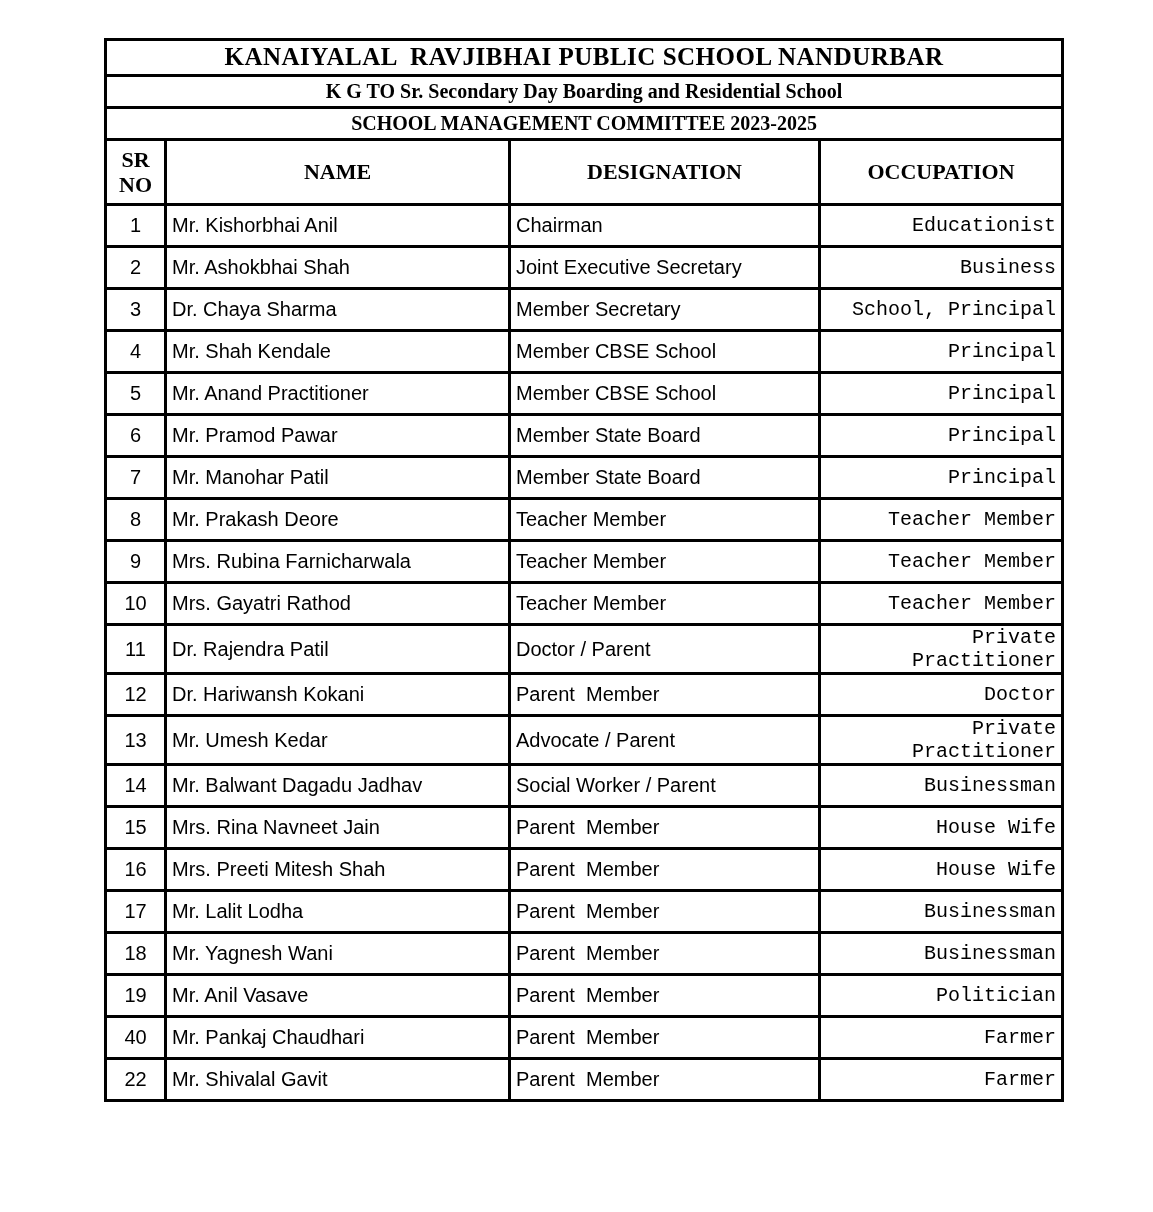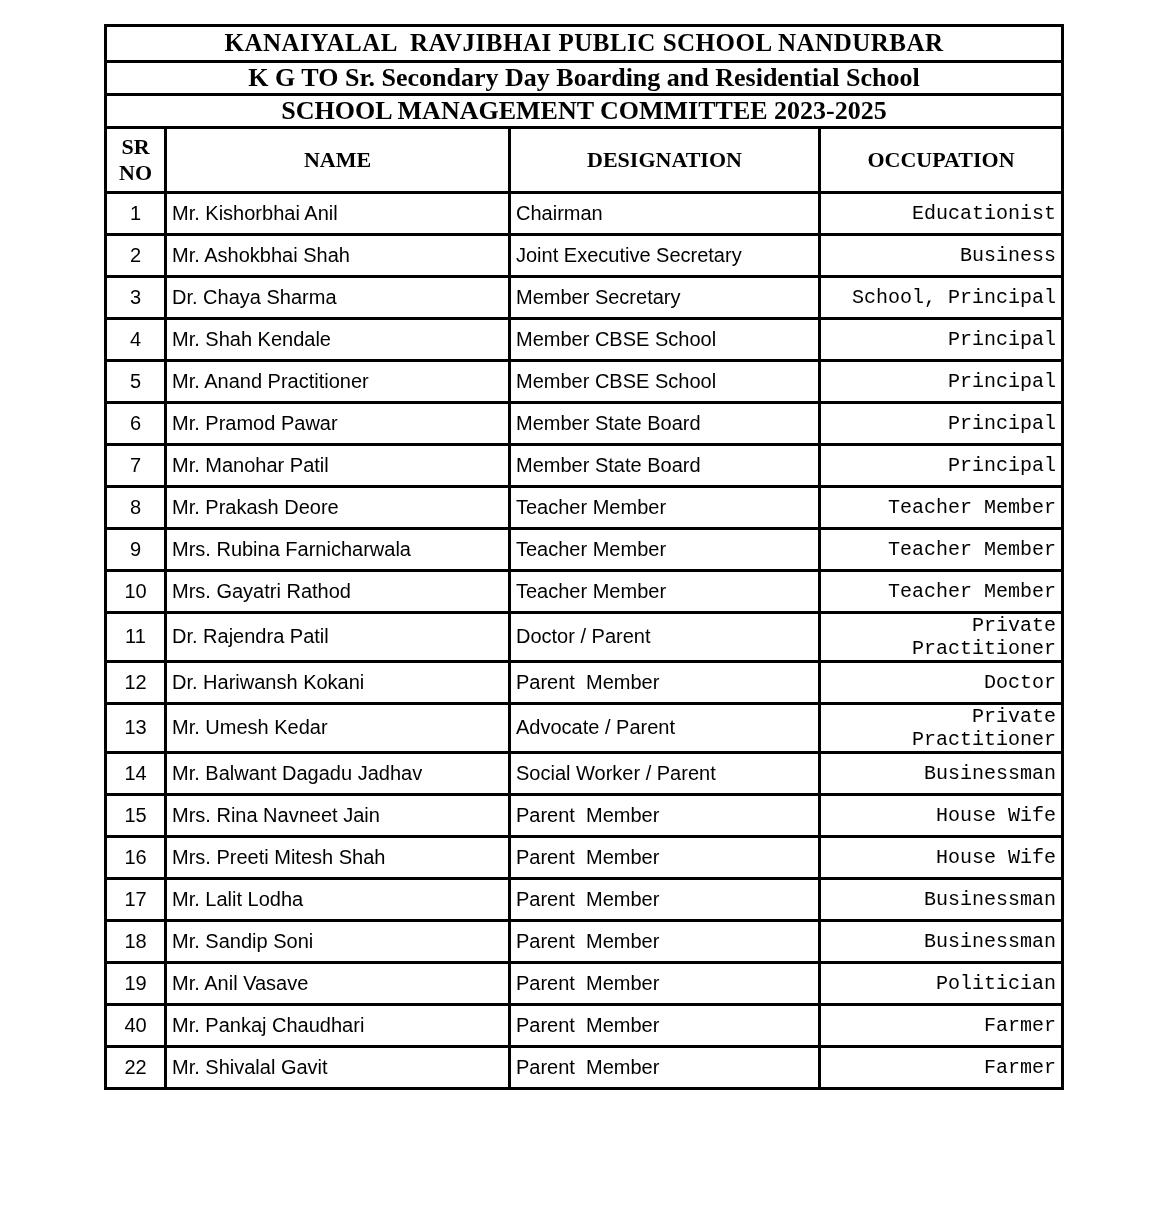--- a/index.html
+++ b/index.html
@@ -13,21 +13,21 @@
   .page {
     position: relative;
     width: 1153px;
     height: 1212px;
     background: #ffffff;
     overflow: hidden;
   }
   table.committee {
     position: absolute;
     left: 104px;
-    top: 24px;
+    top: 38px;
     width: 957px;
     border-collapse: collapse;
     table-layout: fixed;
     background: #ffffff;
   }
   table.committee td, table.committee th {
     border: 3px solid #000000;
     padding: 0 5px;
     overflow: hidden;
     white-space: pre-wrap;
@@ -44,21 +44,21 @@
     font-family: "Liberation Serif", serif;
     font-weight: bold;
     font-size: 25px;
     letter-spacing: 0.5px;
   }
   tr.subtitle-row td, tr.heading-row td {
     height: 29px;
     text-align: center;
     font-family: "Liberation Serif", serif;
     font-weight: bold;
-    font-size: 26px;
+    font-size: 20px;
   }
   tr.colhead-row th {
     height: 62px;
     text-align: center;
     vertical-align: middle;
     font-family: "Liberation Serif", serif;
     font-weight: bold;
     font-size: 22px;
   }
   tr.data-row td {
@@ -215,21 +215,21 @@
 
   <tr class="data-row">
     <td class="sr-cell">17</td>
     <td class="name-cell">Mr. Lalit Lodha</td>
     <td class="des-cell">Parent  Member</td>
     <td class="occ-cell">Businessman</td>
   </tr>
 
   <tr class="data-row">
     <td class="sr-cell">18</td>
-    <td class="name-cell">Mr. Sandip Soni</td>
+    <td class="name-cell">Mr. Yagnesh Wani</td>
     <td class="des-cell">Parent  Member</td>
     <td class="occ-cell">Businessman</td>
   </tr>
 
   <tr class="data-row">
     <td class="sr-cell">19</td>
     <td class="name-cell">Mr. Anil Vasave</td>
     <td class="des-cell">Parent  Member</td>
     <td class="occ-cell">Politician</td>
   </tr>

